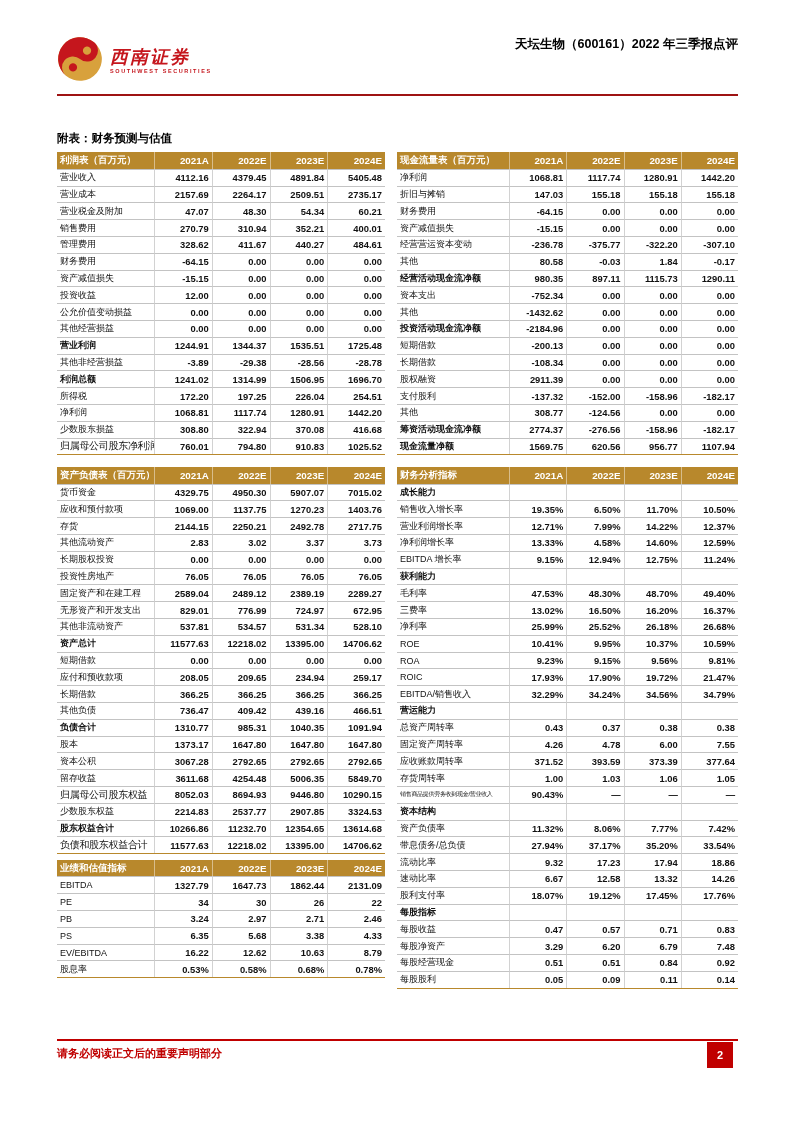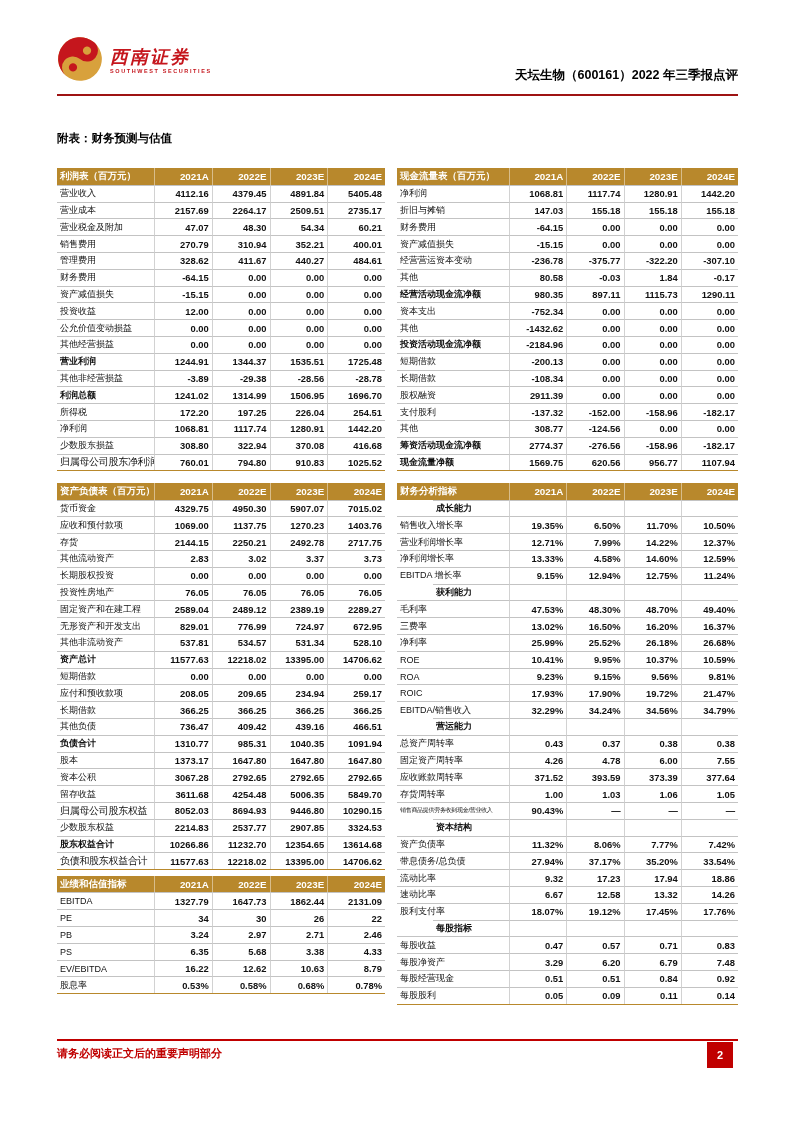--- a/index.html
+++ b/index.html
@@ -1,57 +1,57 @@
 <!DOCTYPE html>
 <html><head>
 <meta charset="utf-8">
 <style>
   html,body{margin:0;padding:0;background:#e8e8e8;}
   .page{position:relative;width:794px;height:1123px;margin:0 auto;background:#ffffff;
         font-family:"Liberation Sans","DejaVu Sans",sans-serif;overflow:hidden;color:#111;}
 
   
   .header{position:absolute;left:57px;right:56px;top:36px;}
-  .header-row{display:flex;justify-content:space-between;align-items:flex-end;padding-bottom:8px;
+  .header-row{display:flex;justify-content:space-between;padding-bottom:8px;
               border-bottom:2px solid #9e1313;}
   .brand{display:flex;align-items:center;gap:7px;}
   .brand-txt{display:flex;flex-direction:column;line-height:1;}
   .brand-cn{color:#c5161d;font-size:18px;font-weight:bold;font-style:italic;letter-spacing:2px;}
   .brand-en{color:#c5161d;font-size:5.5px;font-weight:bold;letter-spacing:1.6px;margin-top:3px;}
   .report-title{font-size:12.5px;font-weight:bold;color:#000;padding-bottom:2px;}
 
   
   .section-title{position:absolute;left:57px;top:131px;font-size:11.5px;font-weight:bold;color:#000;}
 
   
   .tables{position:absolute;left:57px;top:152px;display:flex;gap:12px;}
   .col-left{width:328px;}
   .col-right{width:341px;}
 
-  .fin-table{border-bottom:1.5px solid #b8882c;margin-top:16px;}
+  .fin-table{border-bottom:1.5px solid #b8882c;}
   .mt-lg{margin-top:11.5px;}
   .mt-sm{margin-top:5.5px;}
 
   .trow{display:grid;height:16.8px;align-items:stretch;}
   .col-left .trow{grid-template-columns:97px repeat(4,1fr);}
   .col-right .trow{grid-template-columns:112px repeat(4,1fr);}
 
   .cell{display:flex;align-items:center;padding:0 3px;font-size:9.4px;
         border-top:1px solid #c3c3c3;overflow:hidden;white-space:nowrap;}
   .cell.lbl{justify-content:flex-start;font-size:9px;border-left:none;}
   .cell.val{justify-content:flex-end;font-weight:bold;border-left:1px solid #d2d2d2;
             font-family:"Liberation Sans",sans-serif;}
 
   .trow.thead{background:#b8882c;}
   .thead .cell{border-top:none;color:#ffffff;font-weight:bold;}
   .thead .cell.lbl{font-size:9.5px;}
   .thead .cell.val{border-left:1px solid rgba(255,255,255,0.45);font-size:9.8px;}
 
   .trow.bold .cell{font-weight:bold;}
-  .trow.section .cell.lbl{font-weight:bold;margin-left:36px;}
+  .trow.section .cell.lbl{font-weight:bold;}
   .trow.small .cell.lbl{font-size:10px;letter-spacing:-0.3px;}
   .trow.xsmall .cell.lbl{font-size:6px;letter-spacing:-0.3px;}
 
   .source-note{margin-top:8px;font-size:9.5px;font-weight:bold;font-style:italic;color:#222;}
 
   
   .footer-line{position:absolute;left:57px;right:56px;top:1039px;border-top:2px solid #c00000;}
   .disclaimer{position:absolute;left:57px;top:1046px;color:#c00000;font-size:11px;font-weight:bold;}
   .page-badge{position:absolute;left:707px;top:1042px;width:26px;height:26px;background:#c00000;
               color:#fff;display:flex;align-items:center;justify-content:center;

